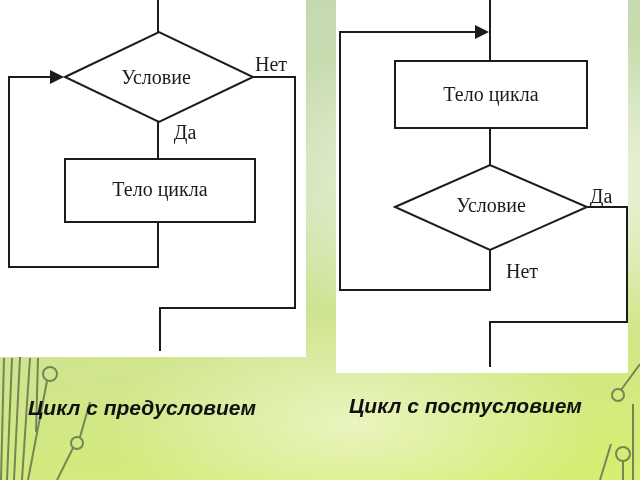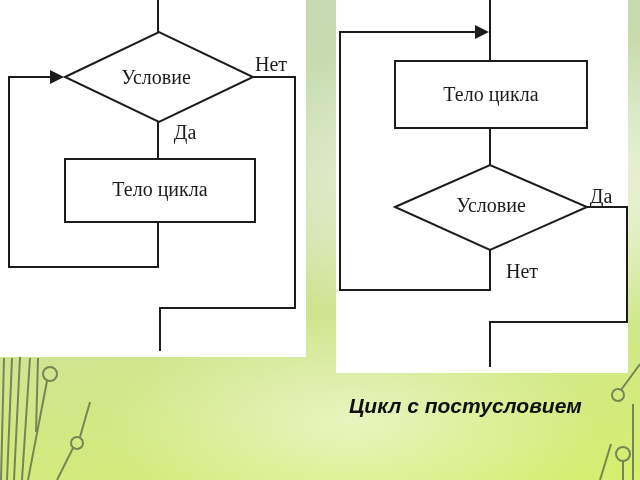--- a/index.html
+++ b/index.html
@@ -105,15 +105,16 @@
       <text class="flow-text" x="155" y="101" text-anchor="middle">Тело цикла</text>
 
       <polygon class="flow-shape" points="59,207 154,165 251,207 154,250"></polygon>
       <text class="flow-text" x="155" y="212" text-anchor="middle">Условие</text>
 
       <text class="flow-text" x="265" y="203" text-anchor="middle">Да</text>
       <text class="flow-text" x="186" y="278" text-anchor="middle">Нет</text>
     </svg>
   </div>
 
+  <div id="caption-left" class="caption">Цикл с предусловием</div>
   <div id="caption-right" class="caption">Цикл с постусловием</div>
 
 </div>
 
 </body></html>

